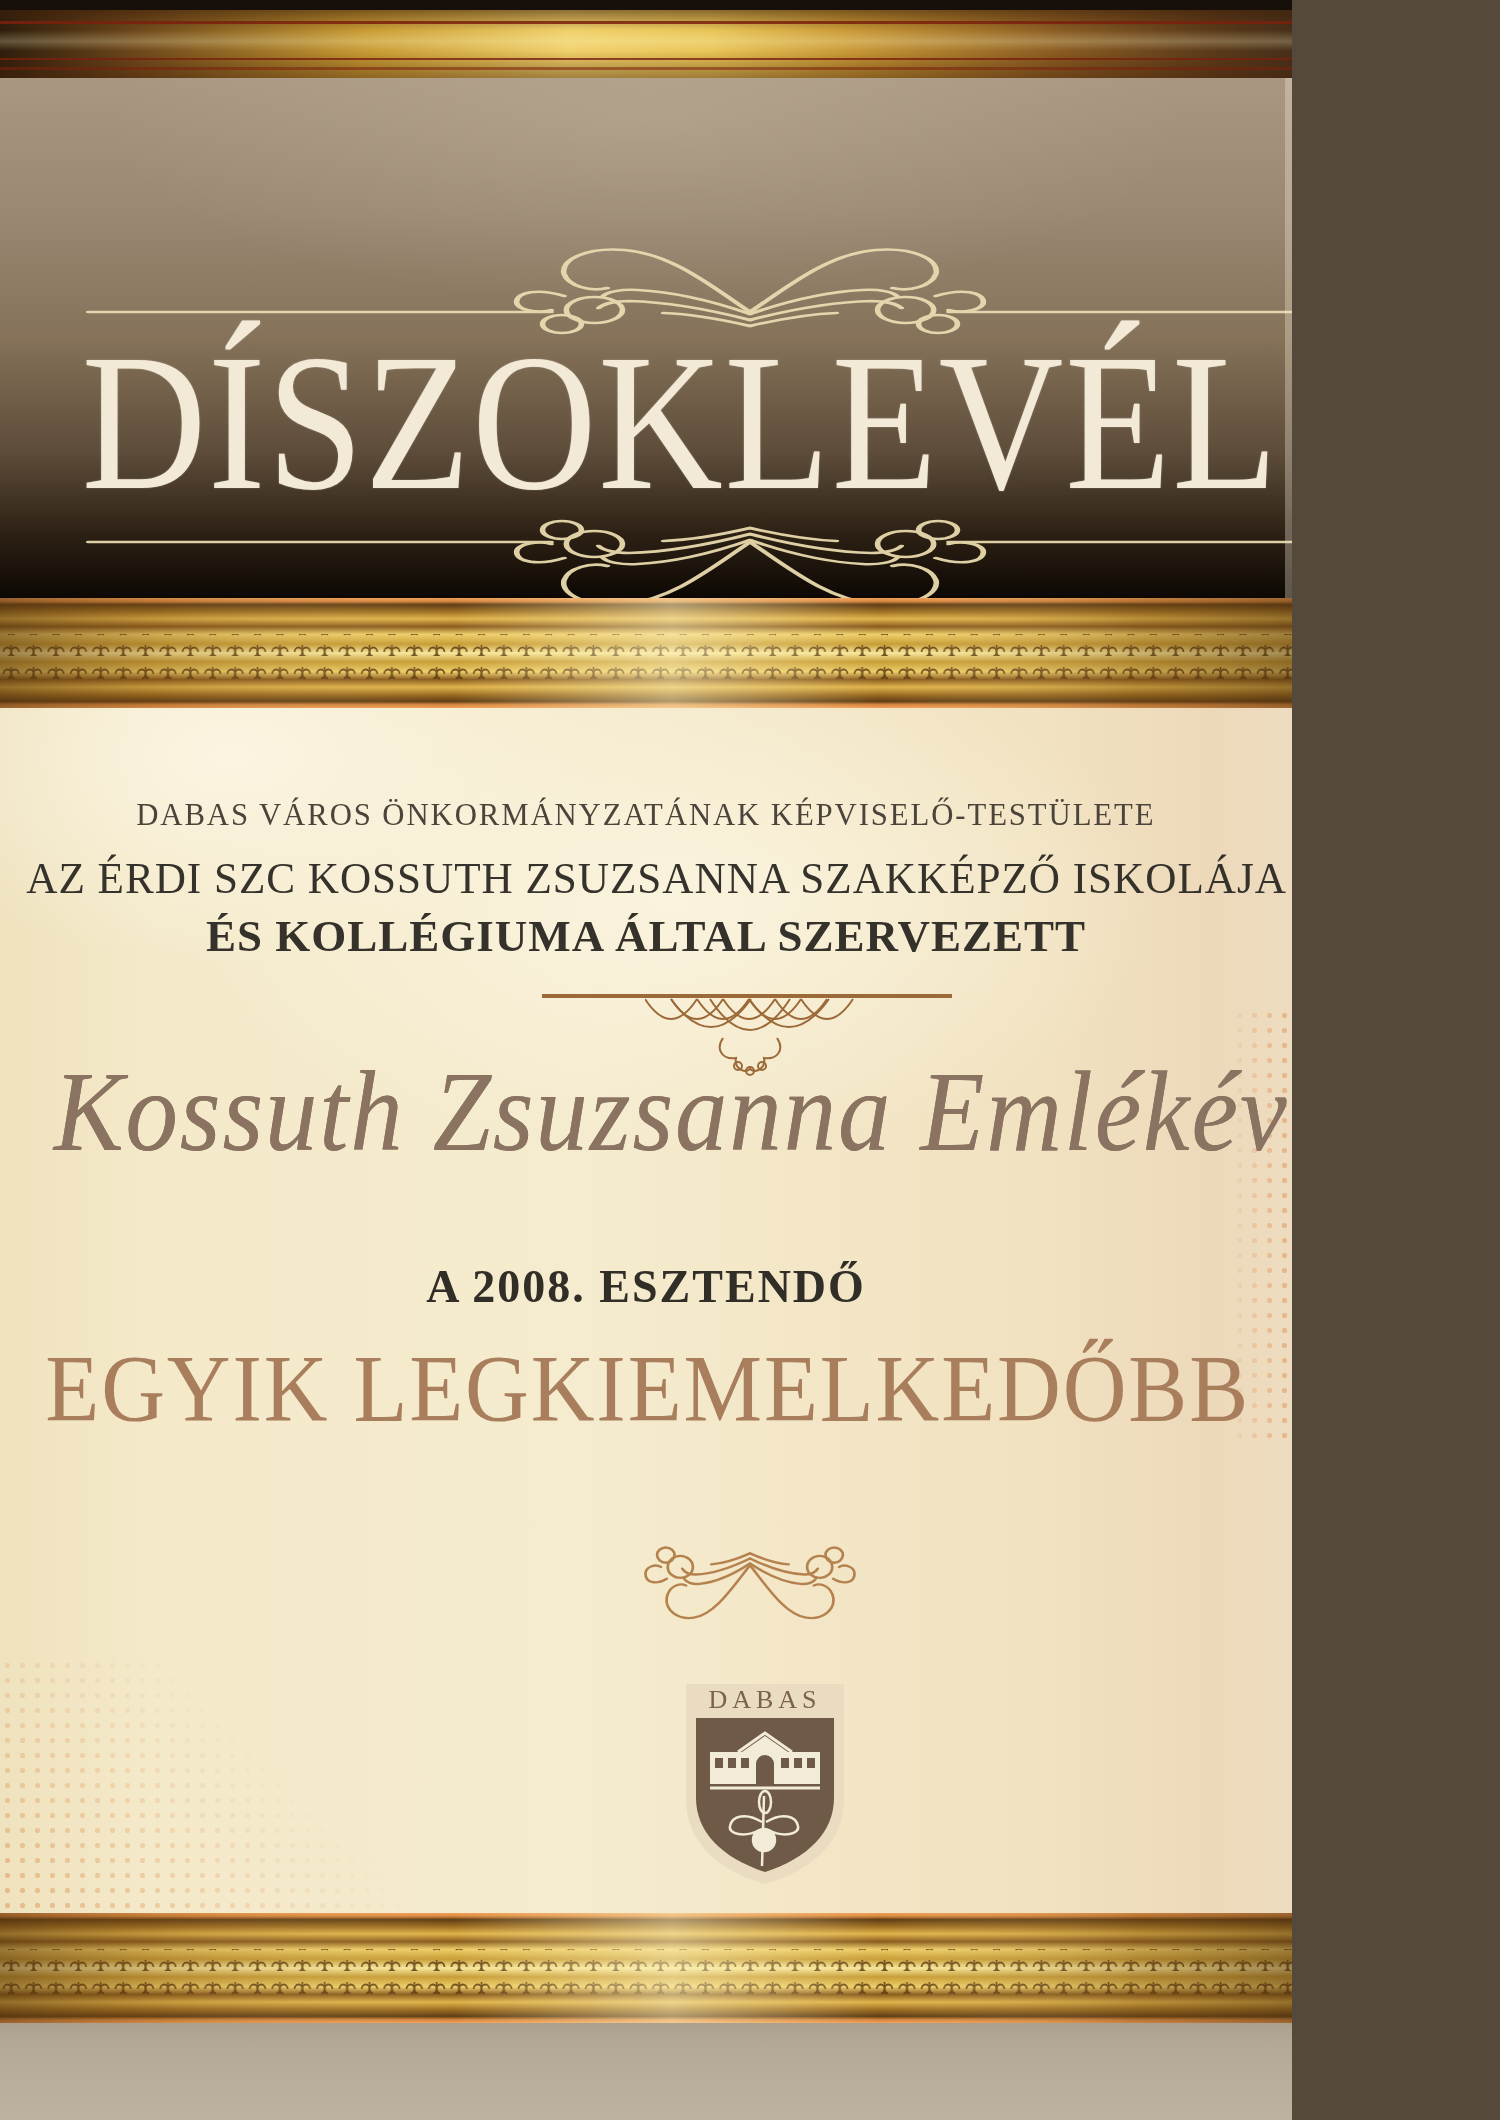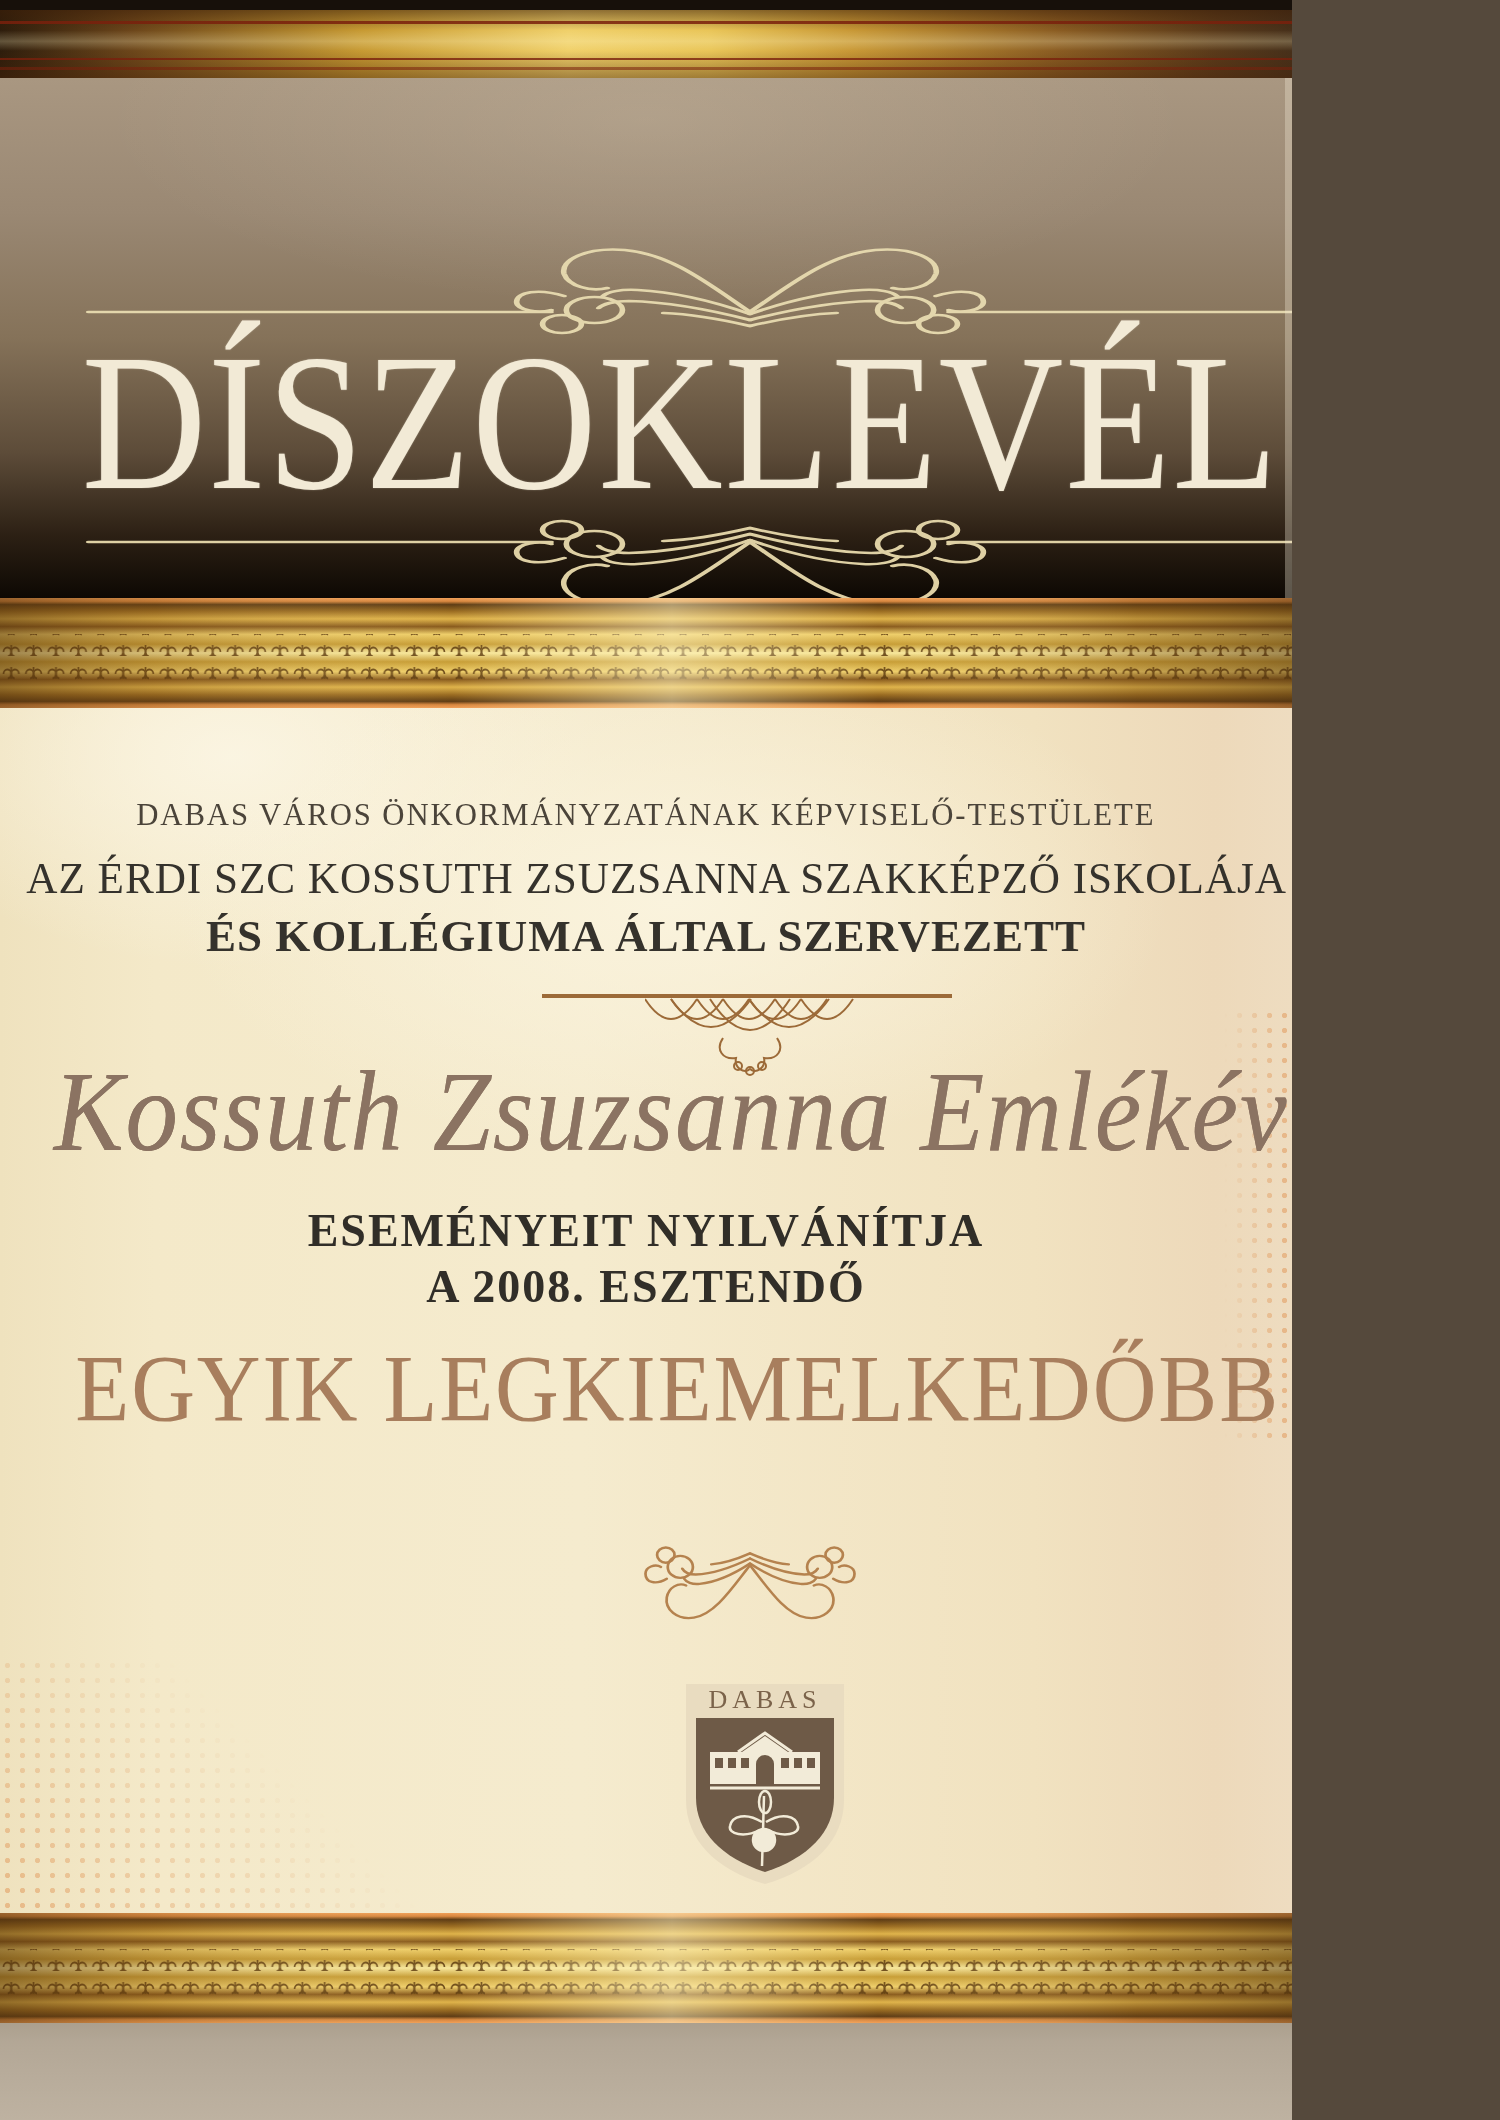--- a/index.html
+++ b/index.html
@@ -203,24 +203,23 @@
         <path d="M65,3 q40,62 80,0"></path>
         <path d="M78,42 c-8,12 0,22 13,20 c-2,10 8,16 14,11 c6,5 16,-1 14,-11 c13,2 21,-8 13,-20"></path>
         <circle cx="93" cy="70" r="4"></circle>
           <circle cx="117" cy="70" r="4"></circle>
           <circle cx="105" cy="75" r="4"></circle>
       </g>
     </svg>
 
     <div class="ctext honoree" style="position:absolute;"><span>Kossuth Zsuzsanna Emlékév</span></div>
 
-    <div class="ctext decl1" style="position:absolute;"><span>ESEMÉNYEIT NYILVÁNÍTJA</span></div>
     <div class="ctext decl2" style="position:absolute;"><span>A 2008. ESZTENDŐ</span></div>
 
-    <div class="ctext award1" style="position:absolute;padding-left:30px;"><span>EGYIK LEGKIEMELKEDŐBB</span></div>
+    <div class="ctext award1" style="position:absolute;"><span>EGYIK LEGKIEMELKEDŐBB</span></div>
 
     <svg class="orn brown" style="position:absolute;left:450px;top:820px;width:600px;height:110px;" viewBox="0 0 620 130" preserveAspectRatio="none">
       <g fill="none" stroke="#b5824e" stroke-width="2.8" stroke-linecap="round">
         <g id="ohalf-c">
           <path d="M310,86 C328,60 346,28 368,24 C386,21 398,34 396,48 C394,60 384,66 376,62"></path>
           <path d="M310,88 C326,76 344,66 362,64 C370,63 376,66 378,70"></path>
           <path d="M310,94 C328,84 348,76 366,75 C373,75 378,78 380,82"></path>
           <path d="M310,100 C324,93 338,88 350,87"></path>
           <circle cx="382" cy="84" r="13"></circle>
           <circle cx="397" cy="98" r="9"></circle>

